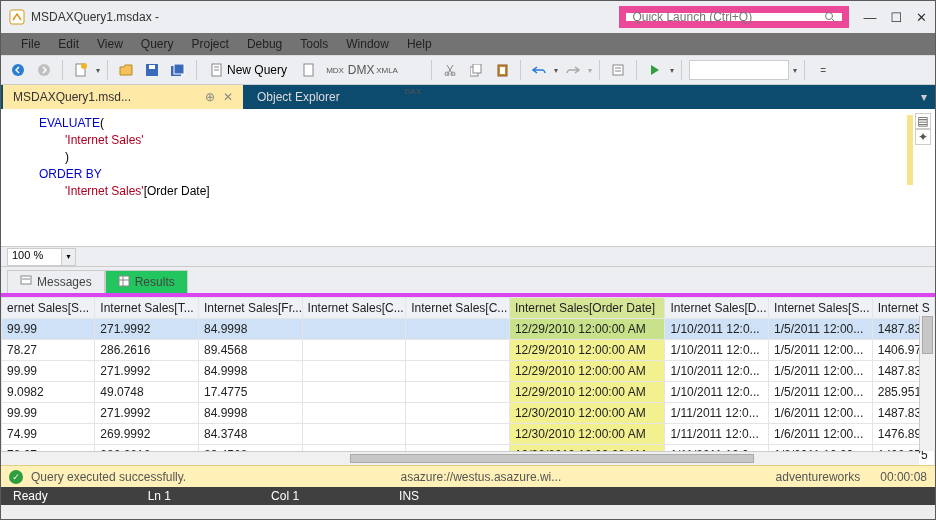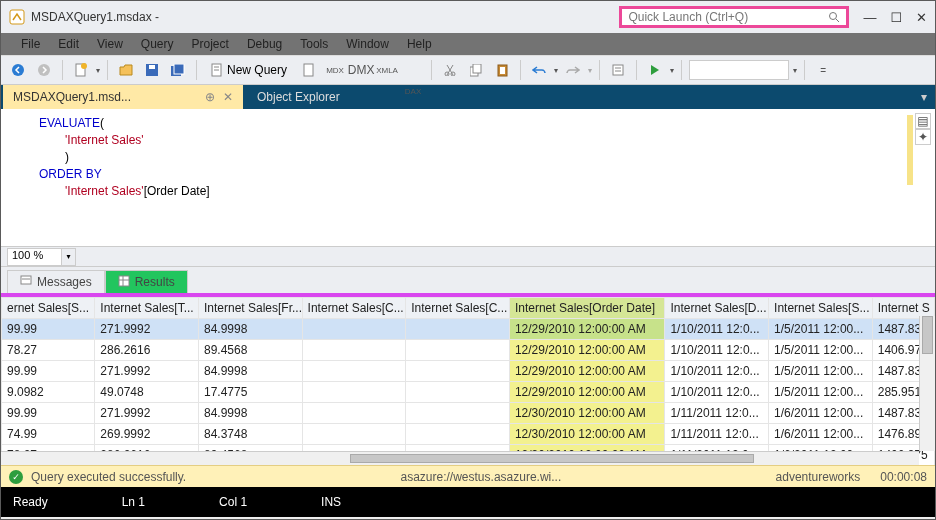--- a/index.html
+++ b/index.html
@@ -1,21 +1,21 @@
 <!DOCTYPE html>
 <html><head>
 <meta charset="utf-8">
 <style>
 * { margin:0; padding:0; box-sizing:border-box; font-family:"Segoe UI",Tahoma,sans-serif; font-size:12px; }
 body { width:936px; height:520px; background:#eee; overflow:hidden; border:1px solid #5a5a5a; }
 .titlebar { height:32px; background:#eceef2; display:flex; align-items:center; padding:0 8px; }
 .titlebar .icon { width:16px; height:16px; margin-right:6px; }
 .titlebar .title { flex:0 0 auto; color:#333; }
 .titlebar .spacer { flex:1; }
-.quick-launch { width:230px; height:22px; border:3px solid #ec4899; background:#fff; display:flex; align-items:center; padding:0 6px; color:#777; }
+.quick-launch { width:230px; height:22px; border:7px solid #ec4899; background:#fff; display:flex; align-items:center; padding:0 6px; color:#777; }
 .quick-launch .srch-icon { margin-left:auto; }
 .win-btns { display:flex; gap:14px; margin-left:14px; }
 .win-btns span { font-size:13px; color:#333; }
 .menubar { height:22px; background:#737373; display:flex; align-items:center; padding:0 20px; gap:18px; color:#222; }
 .menubar span { cursor:default; }
 .toolbar { height:30px; background:#eceef2; border-top:1px solid #ddd; border-bottom:1px solid #ccc; display:flex; align-items:center; padding:0 6px; gap:4px; }
 .tb-btn { width:22px; height:22px; display:flex; align-items:center; justify-content:center; }
 .tb-sep { width:1px; height:20px; background:#ccc; margin:0 3px; }
 .tb-txt { padding:0 6px; height:22px; display:flex; align-items:center; border:1px solid transparent; }
 .dark-strip { height:24px; background:#0c4a6e; display:flex; align-items:center; color:#fff; padding:0 2px; }
@@ -47,21 +47,21 @@
 tbody tr:first-child td.ord { background:#c7e28a; }
 .col-hi th.ord { background:#d5e696; }
 .vscroll { position:absolute; right:0; top:19px; bottom:14px; width:16px; background:#f0f0f0; border-left:1px solid #ccc; }
 .vscroll .thumb { position:absolute; top:0; height:38px; left:2px; right:2px; background:#c7c7c7; border:1px solid #aaa; }
 .hscroll { position:absolute; left:0; right:16px; bottom:0; height:14px; background:#f0f0f0; border-top:1px solid #ccc; }
 .hscroll .thumb { position:absolute; left:38%; width:44%; top:2px; bottom:2px; background:#c7c7c7; border:1px solid #aaa; }
 .statusbar-yellow { height:22px; background:#fff1b8; border-top:1px solid #e4ce83; display:flex; align-items:center; padding:0 8px; gap:8px; color:#555; font-size:11px; }
 .statusbar-yellow .ok { width:14px; height:14px; border-radius:50%; background:#2e9e3e; display:flex; align-items:center; justify-content:center; color:#fff; font-size:9px; }
 .statusbar-yellow .mid { margin-left:auto; }
 .statusbar-yellow .right { margin-left:auto; display:flex; gap:20px; }
-.statusbar-blue { height:30px; background:#000000; color:#fff; display:flex; align-items:center; padding:0 12px; gap:74px; }
+.statusbar-blue { height:18px; background:#404040; color:#fff; display:flex; align-items:center; padding:0 12px; gap:100px; }
 svg { display:block; }
 </style>
 </head>
 <body>
 
 <div class="titlebar">
   <span class="icon">
     <svg width="16" height="16">
         <rect x="1" y="1" width="14" height="14" rx="2" fill="#fff" stroke="#d39819"></rect>
         <path d="M4 11 L8 5 L12 11" stroke="#d39819" fill="none" stroke-width="1.5"></path>

